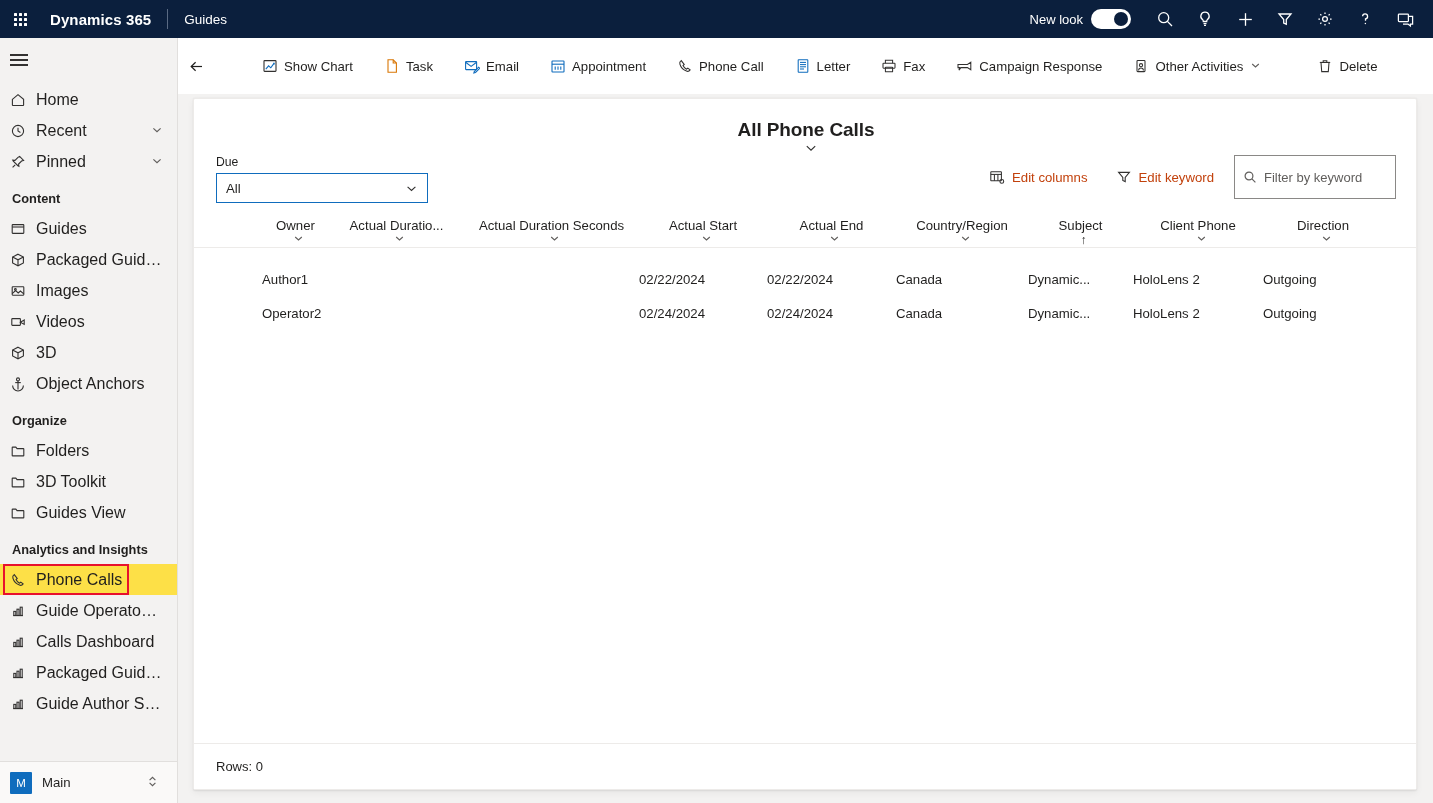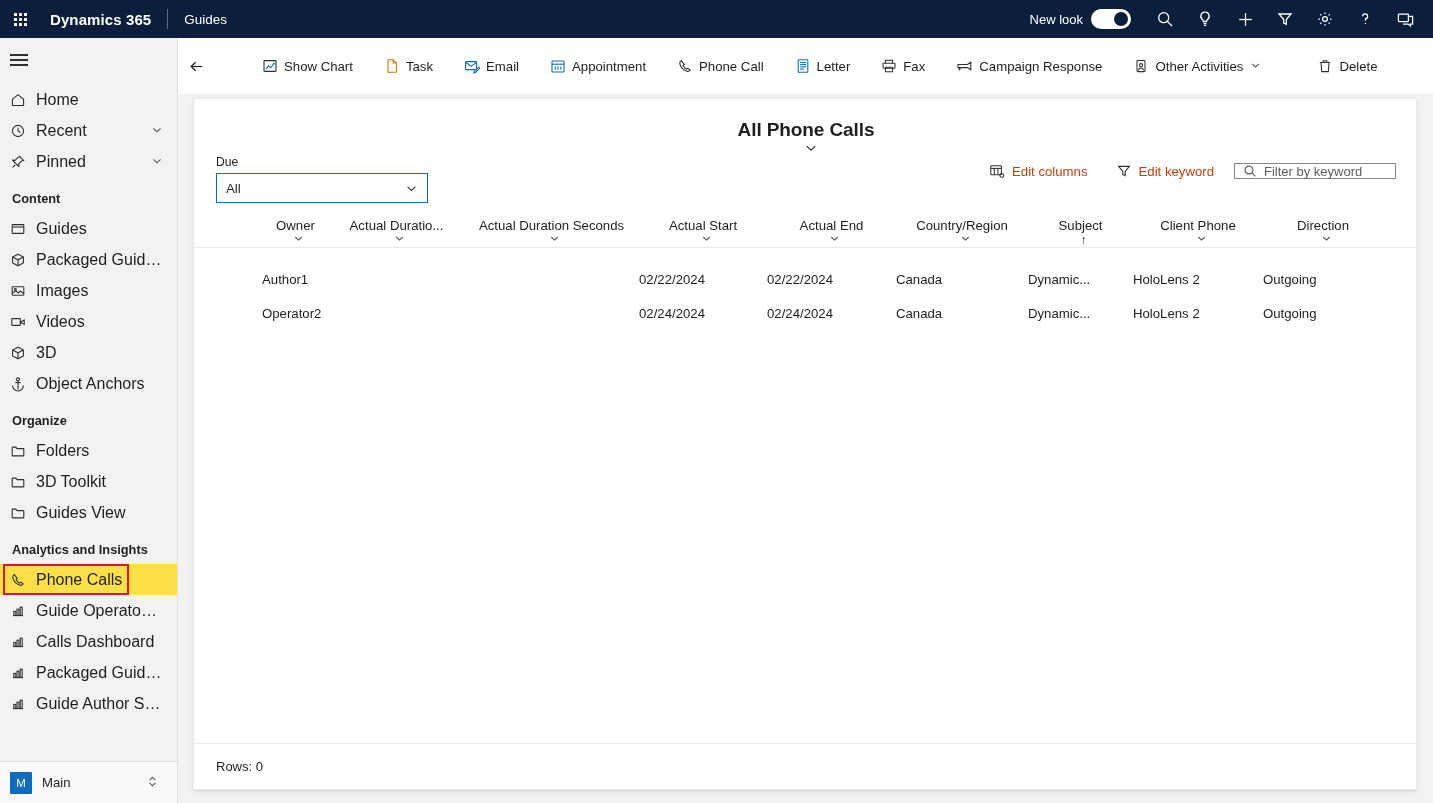--- a/index.html
+++ b/index.html
@@ -144,21 +144,21 @@
     font-size: 19px; font-weight: bold; color: #201f1e; letter-spacing: -0.1px;
   }
   .view-title-chev { margin-left: 9px; color: #323130; display: flex; align-items: center; }
   .view-actions { margin-left: auto; display: flex; align-items: center; }
   .vaction {
     display: flex; align-items: center; height: 32px; padding: 0 8px;
     font-size: 13.2px; color: #c2410c; cursor: pointer; margin-right: 12px;
   }
   .vaction .vicon { margin-right: 7px; display: flex; align-items: center; }
   .searchbox {
-    width: 162px; height: 16px; border: 1px solid #8a8886;
+    width: 162px; height: 44px; border: 1px solid #8a8886;
     display: flex; align-items: center; padding: 0 8px; background: #ffffff;
   }
   .searchbox .sico { color: #605e5c; margin-right: 7px; display: flex; align-items: center; }
   .searchbox input {
     border: none; outline: none; font-size: 13px; font-family: inherit;
     color: #201f1e; width: 100%; background: transparent;
   }
   .searchbox input::placeholder { color: #605e5c; }
 
   

